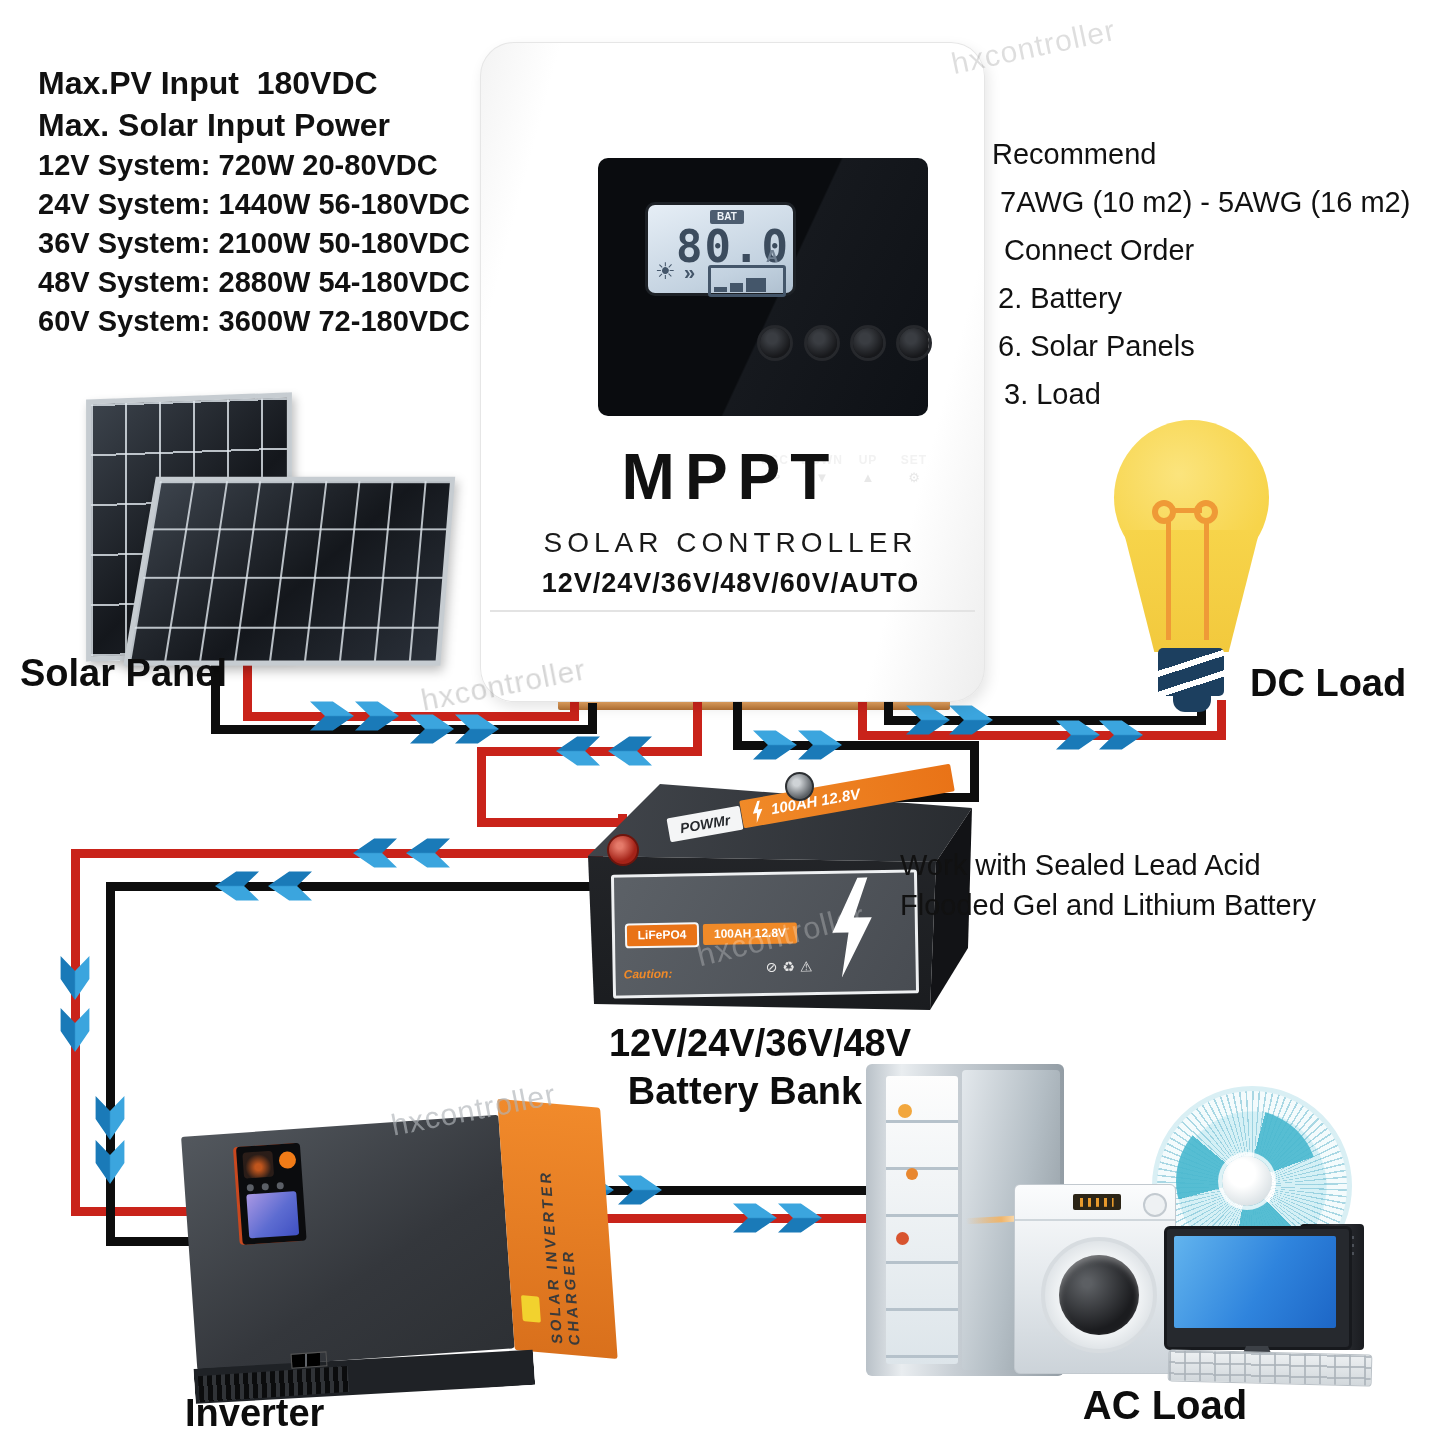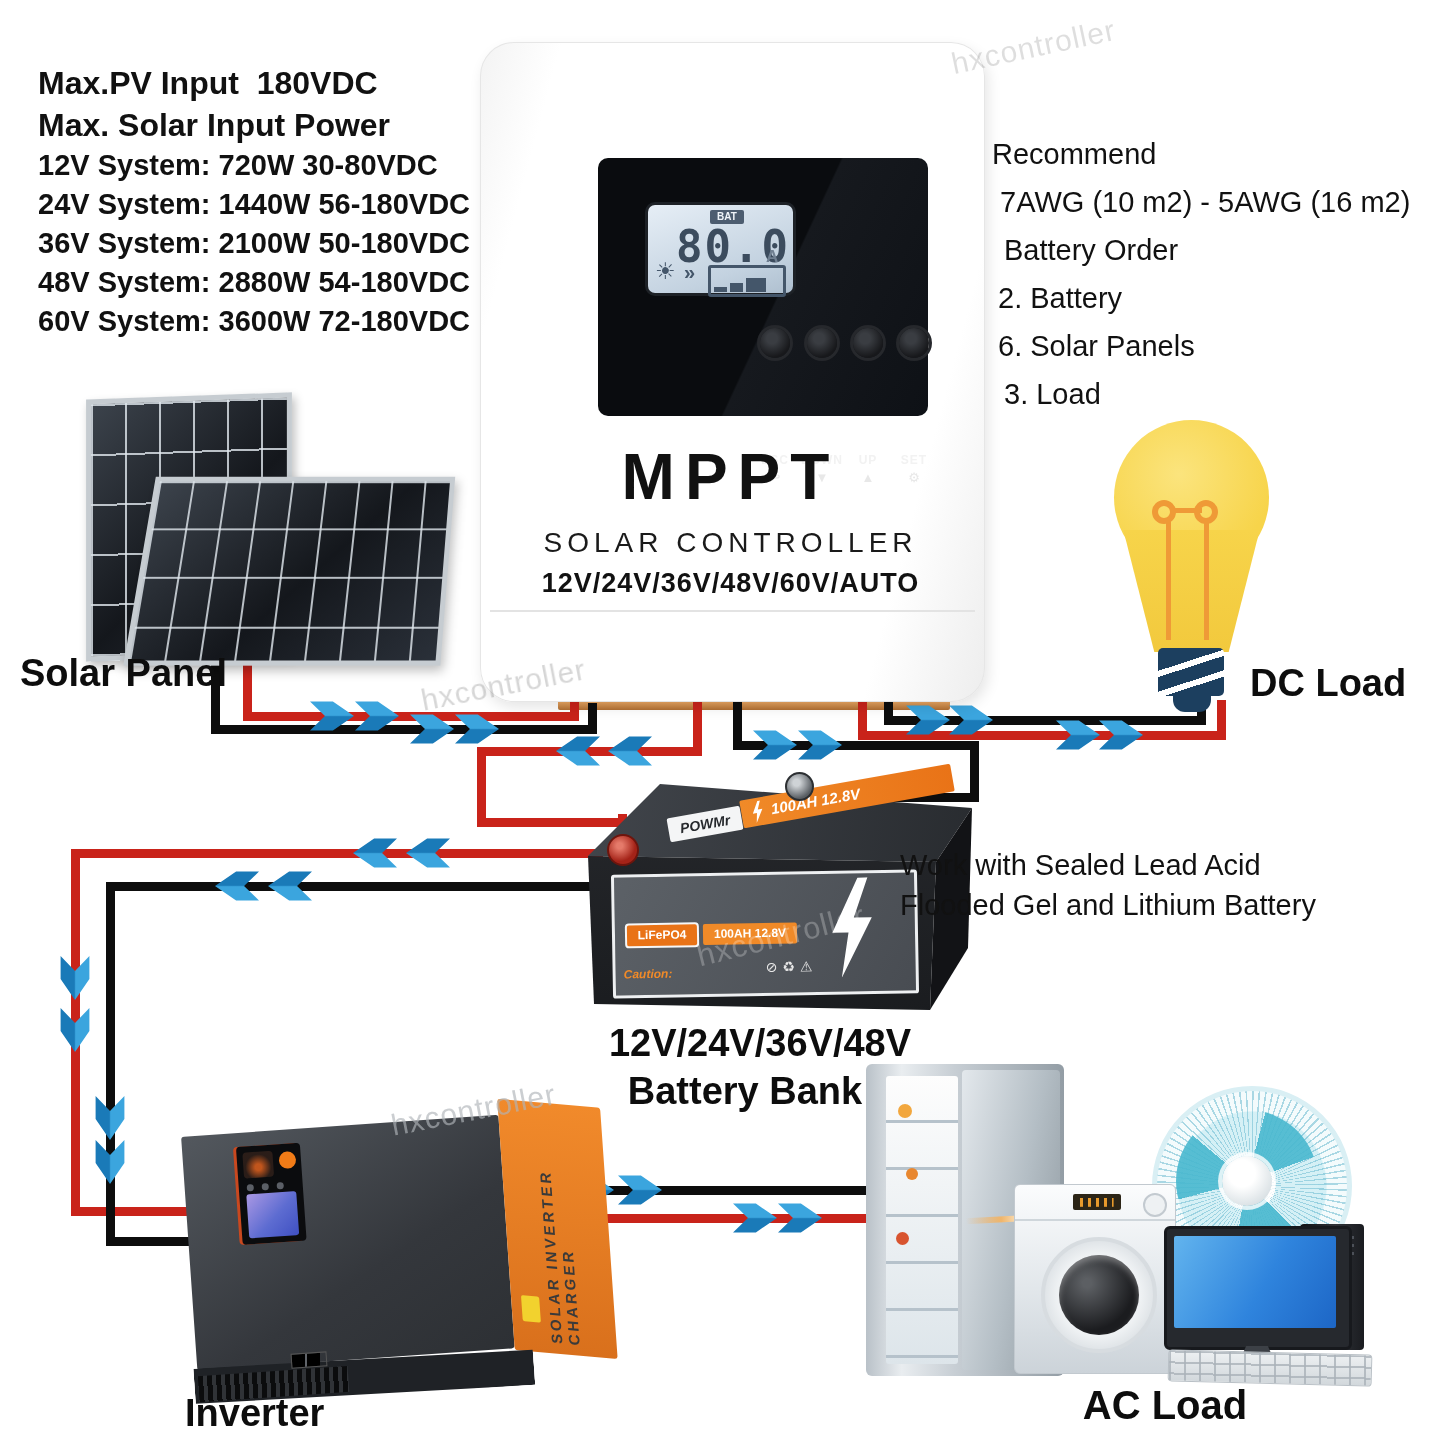--- a/index.html
+++ b/index.html
@@ -182,31 +182,31 @@
       linear-gradient(180deg,#edf0f2,#d2d8dc);}
 </style>
 </head>
 <body>
 
 <div class="stage">
 
   <div class="abs spec-block">
     <div class="spec-t">Max.PV Input  180VDC</div>
     <div class="spec-t">Max. Solar Input Power</div>
-    <div class="spec-line">12V System: 720W 30-80VDC</div>
+    <div class="spec-line">12V System: 720W 20-80VDC</div>
     <div class="spec-line">24V System: 1440W 56-180VDC</div>
     <div class="spec-line">36V System: 2100W 50-180VDC</div>
     <div class="spec-line">48V System: 2880W 54-180VDC</div>
     <div class="spec-line">60V System: 3600W 72-180VDC</div>
   </div>
 
   <div class="abs rec-block">
     <div class="rec-line">Recommend</div>
     <div class="rec-line" style="padding-left:8px">7AWG (10 m2) - 5AWG (16 m2)</div>
-    <div class="rec-line" style="padding-left:12px">Battery Order</div>
+    <div class="rec-line" style="padding-left:12px">Connect Order</div>
     <div class="rec-line" style="padding-left:6px">2. Battery</div>
     <div class="rec-line" style="padding-left:6px">6. Solar Panels</div>
     <div class="rec-line" style="padding-left:12px">3. Load</div>
   </div>
 
   <div class="abs ctl-strip"></div>
 
   <div class="abs" id="wire-layer" style="left:0;top:0;width:1445px;height:1445px;z-index:2;">
       <div class="wire" style="left: 243px; top: 628px; width: 9px; height: 92px; background: rgb(201, 35, 26);"></div>
       <div class="wire" style="left: 243px; top: 712px; width: 336px; height: 9px; background: rgb(201, 35, 26);"></div>

